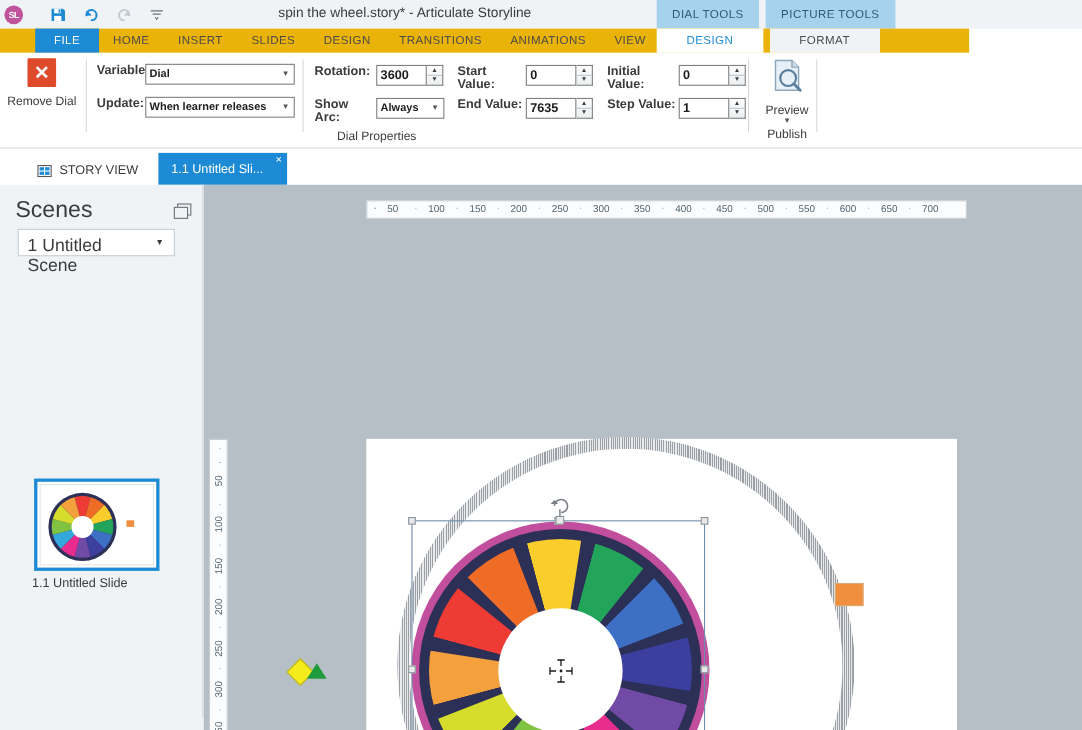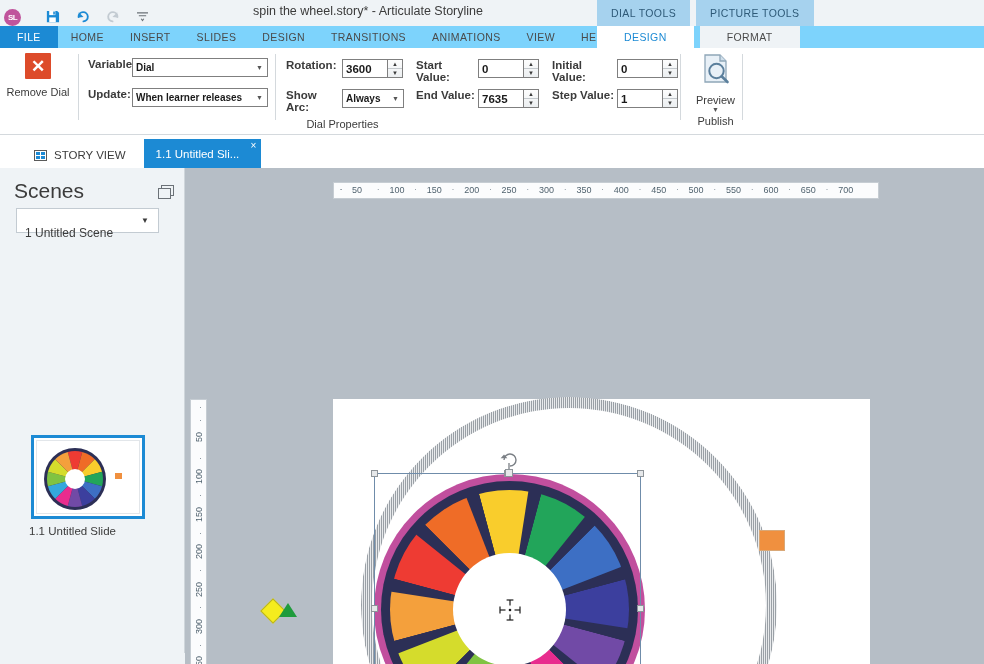--- a/index.html
+++ b/index.html
@@ -8,21 +8,21 @@
     font-family: "Liberation Sans", sans-serif;
     background: #ffffff;
     overflow: hidden;
   }
   #app { position: relative; width: 984px; height: 664px; }
 
   
   .titlebar {
     position: absolute; left: 0; top: 0; width: 984px; height: 26px;
     background: #eff3f6;
-    display: flex; align-items: flex-end;
+    display: flex; align-items: center;
   }
   .sl-logo {
     width: 17px; height: 17px; border-radius: 50%;
     background: #c0549c; margin-left: 4px;
     color: #fff; font-size: 8px; font-weight: bold;
     display: flex; align-items: center; justify-content: center;
     letter-spacing: -0.5px;
   }
   .qat { display: flex; align-items: center; gap: 11px; margin-left: 22px; }
   .qat-btn { width: 19px; height: 19px; display: flex; align-items: center; justify-content: center; cursor: pointer; }
@@ -33,22 +33,22 @@
   .ctx-tabs { position: absolute; left: 597px; top: 0; display: flex; gap: 6px; }
   .ctx-tab {
     height: 26px; background: #a6d2ee; color: #2e5a78;
     font-size: 10.5px; letter-spacing: 0.4px;
     display: flex; align-items: center; justify-content: center;
     padding: 6px 14px; cursor: pointer;
   }
 
   
   .ribbon-tabs {
-    position: absolute; left: 0; top: 26px; width: 984px; height: 22px;
-    background: #7dd3fc; display: flex; align-items: stretch;
+    position: absolute; left: 0; top: 26px; width: 881px; height: 22px;
+    background: #eab308; display: flex; align-items: stretch; padding-left: 32px;
   }
   .rtab {
     display: flex; align-items: center; justify-content: center;
     padding: 0 13px; font-size: 10.5px; color: #4a4a4a;
     letter-spacing: 0.4px; cursor: pointer;
   }
   .rtab.file { background: #1c8ad4; color: #fff; padding: 0 17px; }
   .rtab.active-ctx { background: #ffffff; color: #1c8ad4; }
   .rtab.ctx-inactive { background: #eff3f6; color: #4a4a4a; }
   .ctx-group-wrap { position: absolute; left: 597px; top: 0; display: flex; gap: 6px; height: 22px; }
@@ -145,21 +145,21 @@
   .panel-ico:before, .panel-ico:after {
     content: ""; position: absolute; border: 1.3px solid #6b7177;
   }
   .panel-ico:before { left: 3px; top: 0; width: 11px; height: 9px; }
   .panel-ico:after { left: 0; top: 3px; width: 11px; height: 9px; background: #eff3f6; }
   .scene-combo {
     position: absolute; left: 16px; top: 40px; width: 143px; height: 25px;
     background: #fff; border: 1px solid #c3cbd2;
     display: flex; align-items: center; cursor: pointer;
   }
-  .scene-combo-val { font-size: 12px; color: #3b3b3b; padding-left: 8px; flex: 1; margin-top: 24px; }
+  .scene-combo-val { font-size: 16px; color: #3b3b3b; padding-left: 8px; flex: 1; margin-top: 24px; }
   .scene-combo-arrow { font-size: 8px; color: #3b3b3b; padding-right: 9px; }
   .slide-thumb {
     position: absolute; left: 31px; top: 267px; width: 114px; height: 84px;
     background: #fff; border: 3px solid #1c8ad4;
   }
   .thumb-inner { position: absolute; inset: 2px; background: #fff; border: 1px solid #e2e6ea; overflow: hidden; }
   .thumb-label {
     position: absolute; left: 29px; top: 357px; font-size: 11.5px; color: #3b3b3b;
   }
 

